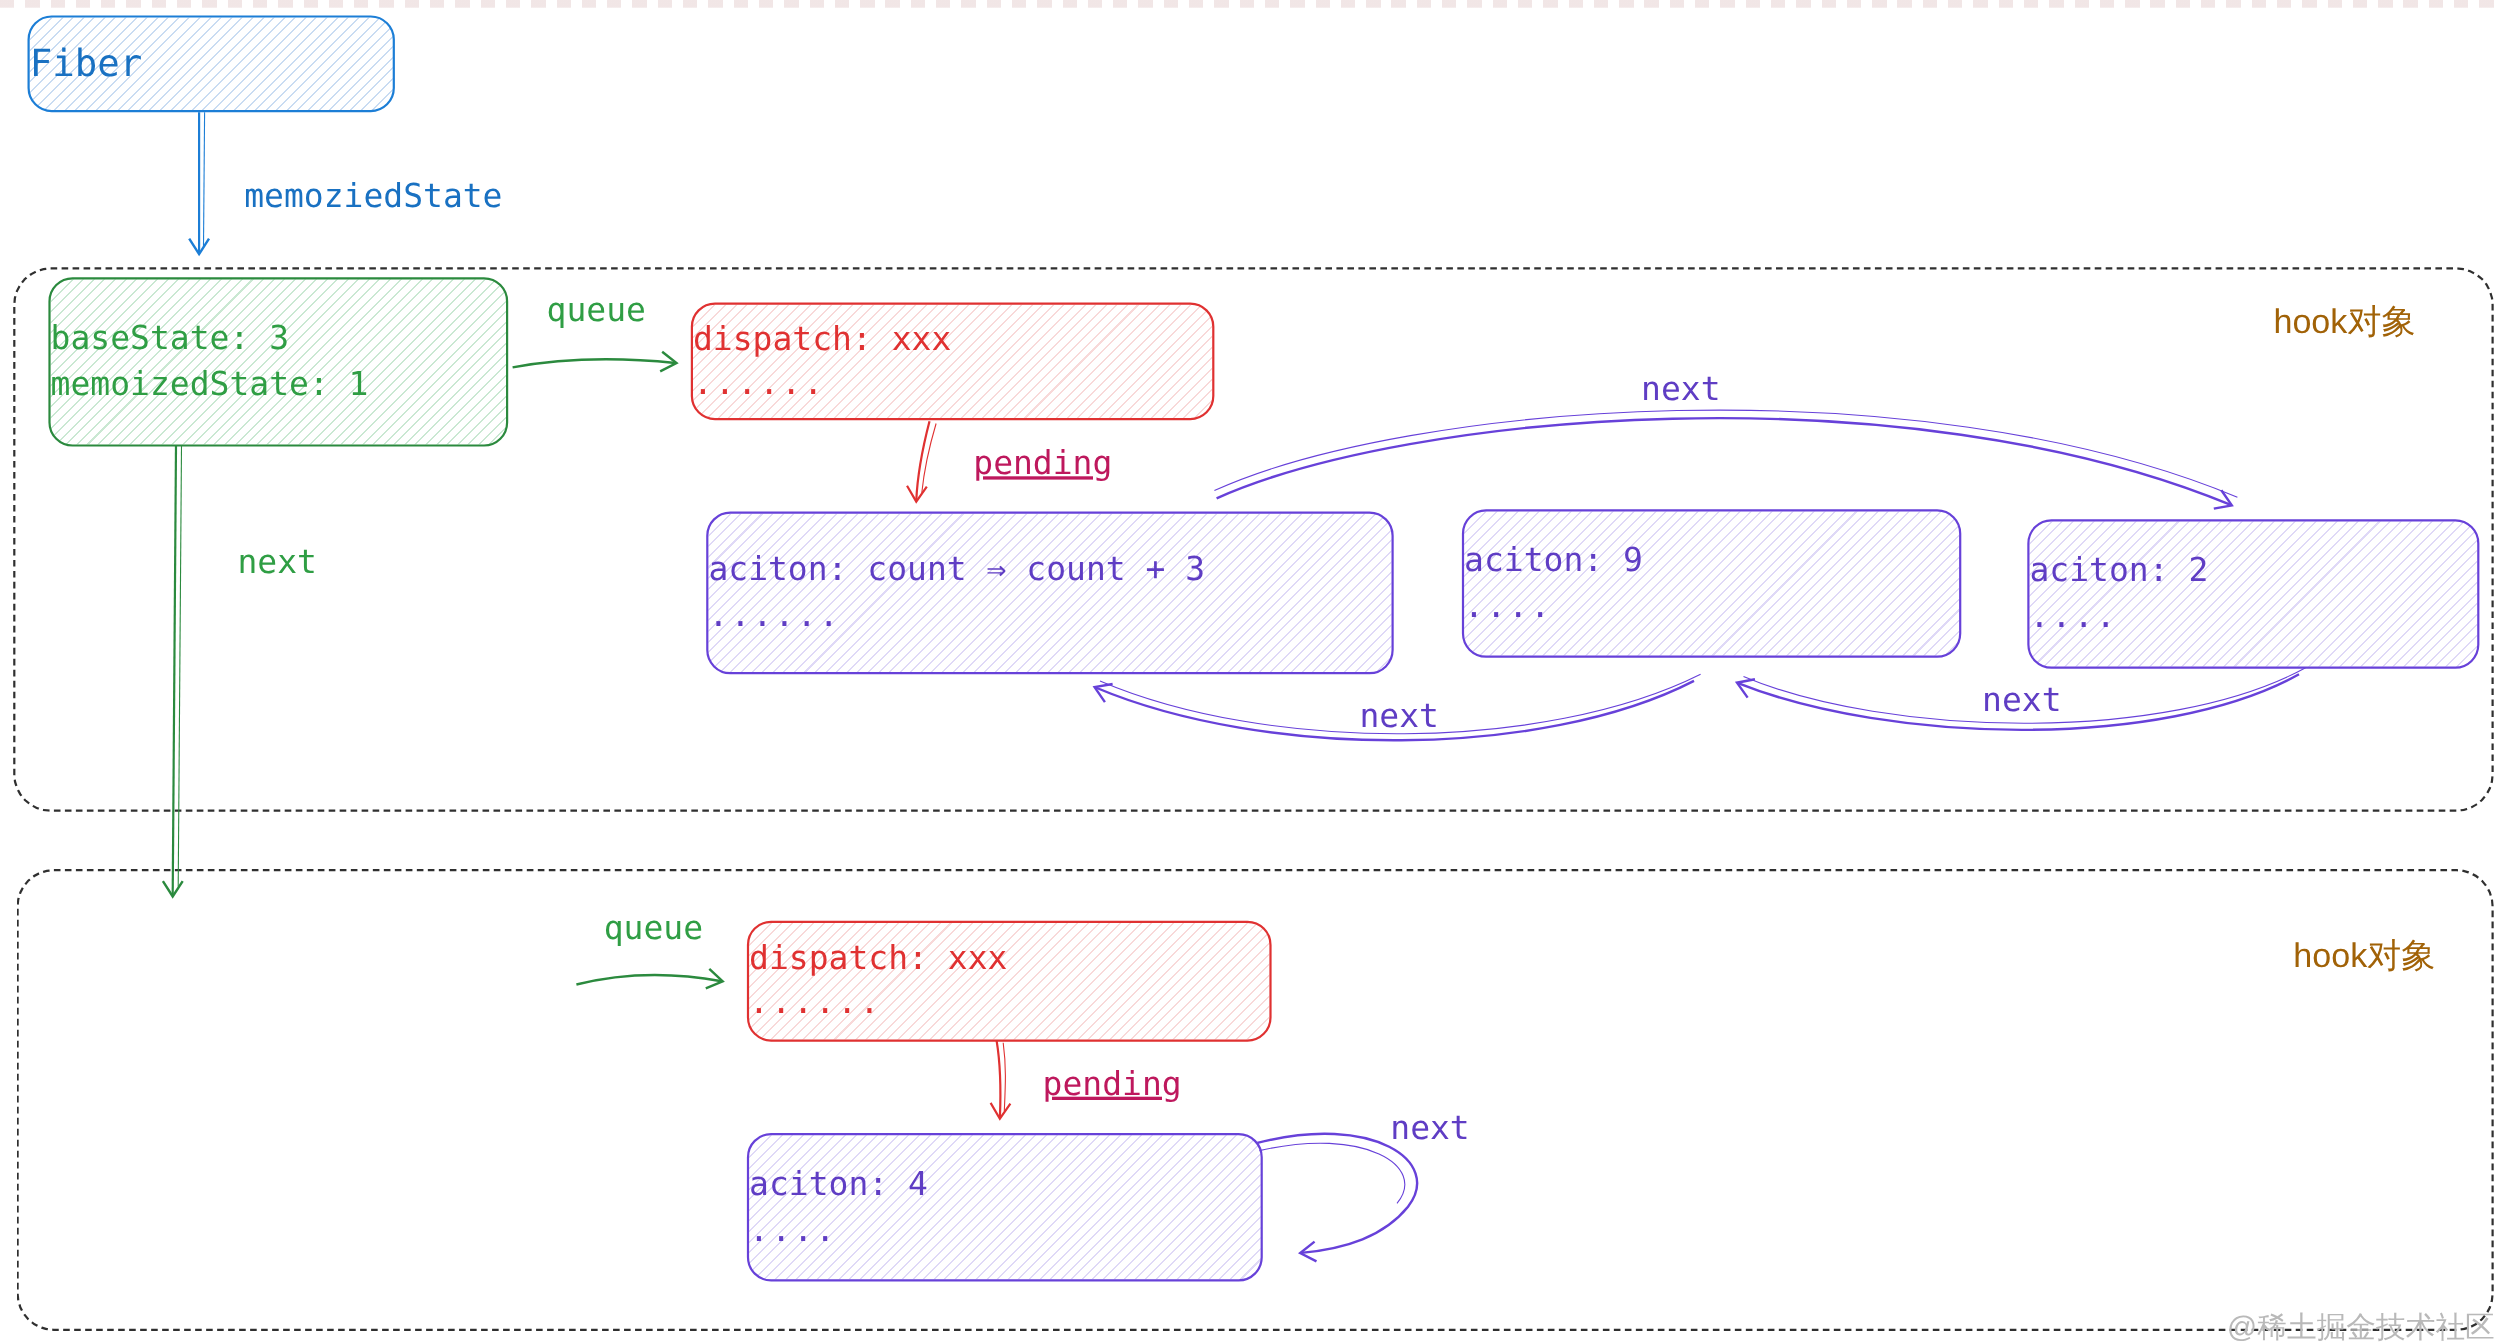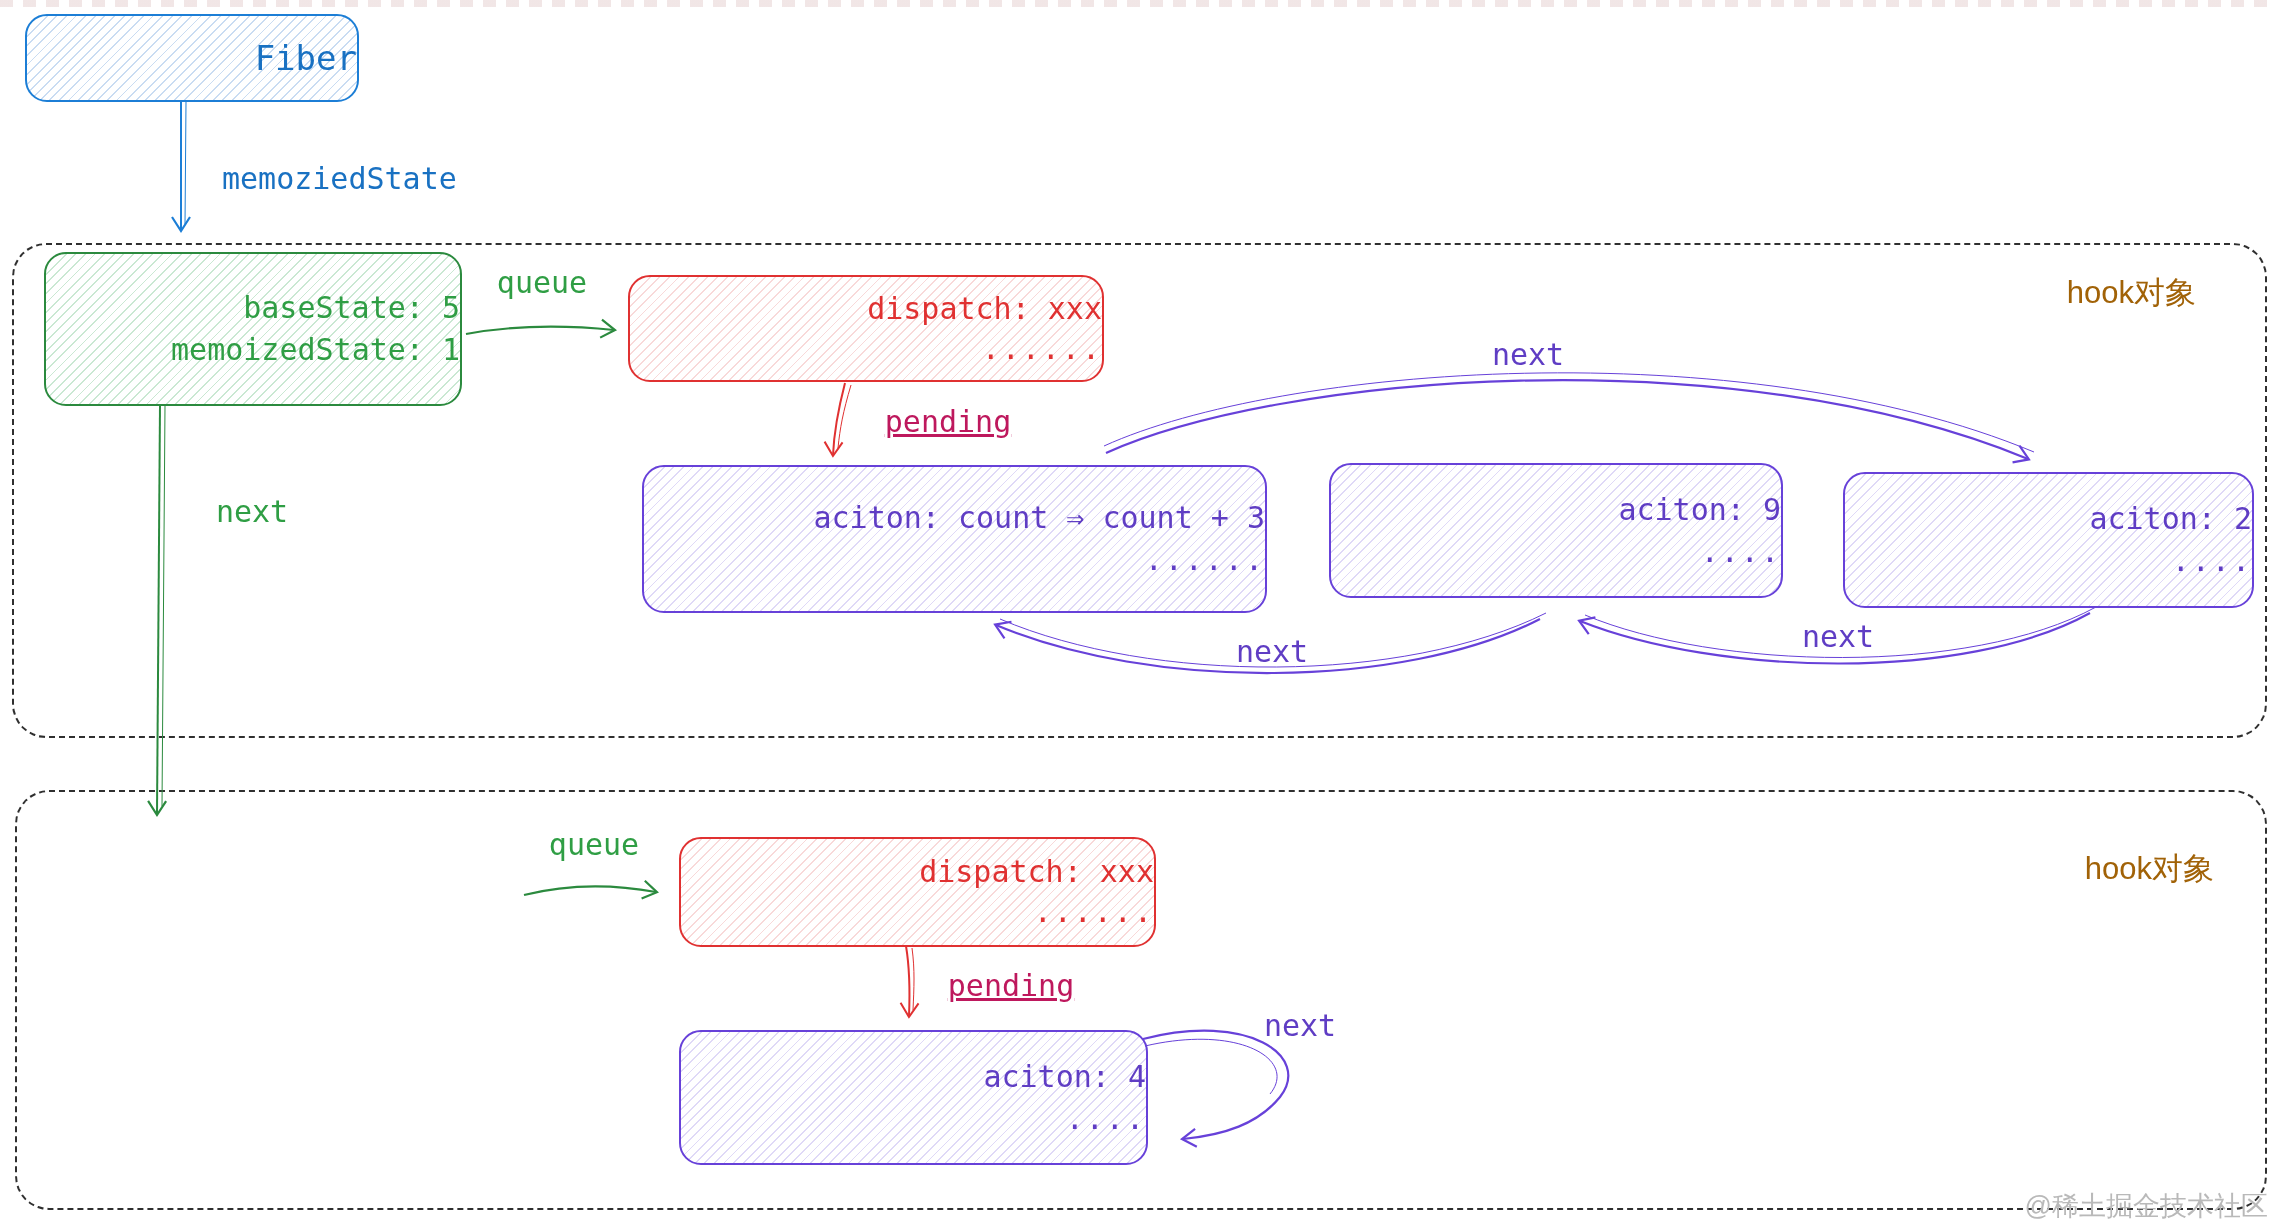--- a/index.html
+++ b/index.html
@@ -7,21 +7,21 @@
     position:relative;width:2274px;height:1220px;overflow:hidden;
     background:#ffffff;font-family:"DejaVu Sans Mono",monospace;
   }
   .edge-strip{
     position:absolute;left:0;top:0;width:2274px;height:7px;opacity:.35;
     background:repeating-linear-gradient(90deg,#d8b8b8 0 13px,transparent 13px 23px);
   }
   svg.arrows{position:absolute;left:0;top:0;width:2274px;height:1220px;pointer-events:none;}
   .box{
     position:absolute;border-radius:22px;display:flex;flex-direction:column;
-    align-items:flex-end;justify-content:center;text-align:center;
+    align-items:flex-start;justify-content:center;text-align:center;
     font-family:"DejaVu Sans Mono",monospace;font-size:30px;line-height:42px;
   }
   .box .l2{font-size:30px;letter-spacing:2px;}
   .blue-box{
     border:2.5px solid #1c7ed6;color:#1971c2;
     background:repeating-linear-gradient(135deg,rgba(77,139,212,0.30) 0 1.3px,rgba(255,255,255,0) 1.3px 6.8px);
   }
   .green-box{
     border:2.5px solid #2b8a3e;color:#2f9e44;
     background:repeating-linear-gradient(135deg,rgba(64,172,94,0.28) 0 1.3px,rgba(255,255,255,0) 1.3px 6.8px);
@@ -128,21 +128,21 @@
       <path d="M1143 1039 C1248 1012,1312 1056,1280 1097 C1258 1124,1224 1135,1183 1139" stroke-width="2.2" marker-end="url(#ah-purple)"></path>
       <path d="M1145 1046 C1240 1024,1298 1060,1270 1094" stroke-width="1"></path>
     </g>
   </svg>
 
   <div class="box blue-box fiber-box" style="left:25px;top:14px;width:330px;height:84px;">
     <div>Fiber</div>
   </div>
 
   <div class="box green-box" style="left:44px;top:252px;width:414px;height:150px;">
-    <div>baseState: 5</div>
+    <div>baseState: 3</div>
     <div>memoizedState: 1</div>
   </div>
 
   <div class="box red-box" style="left:628px;top:275px;width:472px;height:103px;line-height:40px;">
     <div>dispatch: xxx</div>
     <div class="l2">......</div>
   </div>
 
   <div class="box purple-box" style="left:642px;top:465px;width:621px;height:144px;">
     <div>aciton: count ⇒ count + 3</div>

